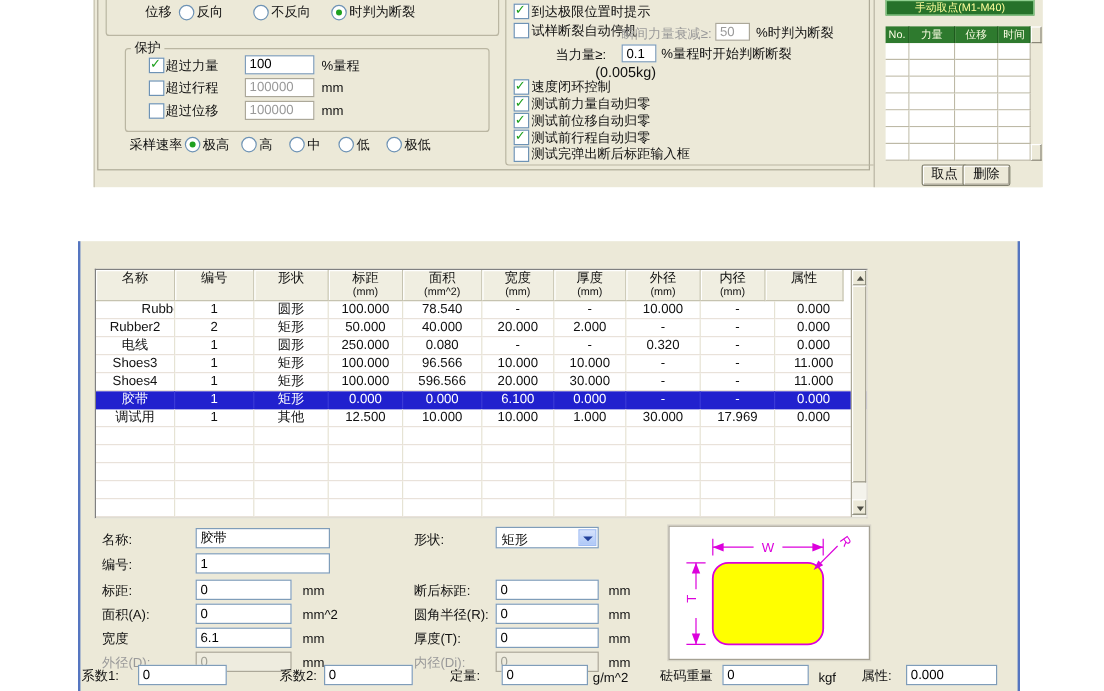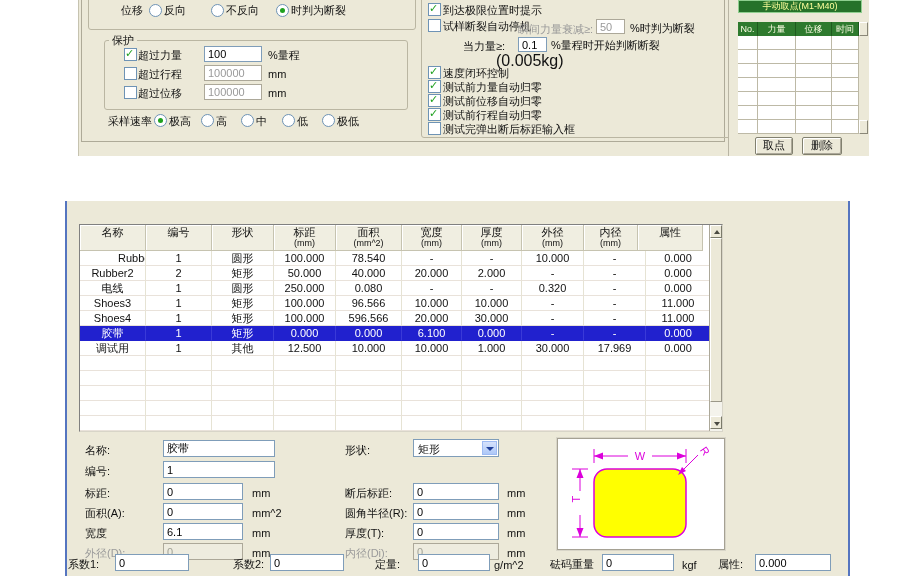--- a/index.html
+++ b/index.html
@@ -1,20 +1,20 @@
 <!DOCTYPE html>
 <html><head>
 <meta charset="utf-8">
 <style>
   html,body{margin:0;padding:0;background:#fff;}
   #page{position:relative;width:920px;height:576px;overflow:hidden;background:#fff;
         font-family:"Liberation Sans","DejaVu Sans",sans-serif;color:#111;border-radius:18px;}
   .lbl{position:absolute;font-size:11px;white-space:nowrap;color:#111;line-height:13px;}
   .lbl.gray{color:#9a9a9a;}
-  .lbl.sm{font-size:16px;}
+  .lbl.sm{font-size:12px;}
   .inp{position:absolute;background:#fff;border:1px solid #7F9DB9;font-size:11px;line-height:13px;
        padding:1px 3px;box-sizing:border-box;font-family:inherit;color:#000;}
   .inp.dis{color:#9a9a9a;border-color:#ACA899;}
   .inp.dis2{background:#EEECDF;color:#A0A095;border-color:#ACA899;}
   .cb{position:absolute;width:11px;height:11px;background:#fff;border:1px solid #6E93B5;box-sizing:content-box;}
   .cb.on::after{content:"\2713";position:absolute;left:0;top:-2px;font-size:11px;font-weight:bold;color:#1FA11F;}
   .rd{position:absolute;width:11px;height:11px;border-radius:50%;background:#fff;border:1px solid #6E93B5;}
   .rd.on::after{content:"";position:absolute;left:3px;top:3px;width:5px;height:5px;border-radius:50%;background:#1FA11F;}
   .grp{position:absolute;border:1px solid #BAB6A2;border-radius:3px;}
   .btn{position:absolute;background:#ECE9D8;border:1px solid #81806F;border-radius:2px;
@@ -191,21 +191,21 @@
           <div class="mg-c" style="left: 29px; top: 106px; width: 38px; height: 14px;"></div>
           <div class="mg-c" style="left: 67px; top: 106px; width: 36px; height: 14px;"></div>
           <div class="mg-c" style="left: 103px; top: 106px; width: 27px; height: 14px;"></div>
           <div class="mg-c" style="left: 9px; top: 120px; width: 20px; height: 14px;"></div>
           <div class="mg-c" style="left: 29px; top: 120px; width: 38px; height: 14px;"></div>
           <div class="mg-c" style="left: 67px; top: 120px; width: 36px; height: 14px;"></div>
           <div class="mg-c" style="left: 103px; top: 120px; width: 27px; height: 14px;"></div>
         </div>
       <div class="mg-box" style="left:130px;top:22px;width:9px;height:14px"></div>
       <div class="mg-box" style="left:130px;top:120px;width:9px;height:14px"></div>
-      <div class="btn" style="left:26px;top:137px;width:36px;height:16px">取点</div>
+      <div class="btn" style="left:39px;top:137px;width:36px;height:16px">取点</div>
       <div class="btn" style="left:73px;top:137px;width:38px;height:16px">删除</div>
     </div>
   </div>
 
 
   <div id="dialog">
     <div class="edge" style="left:0"></div>
     <div class="edge" style="right:0"></div>
 
 

